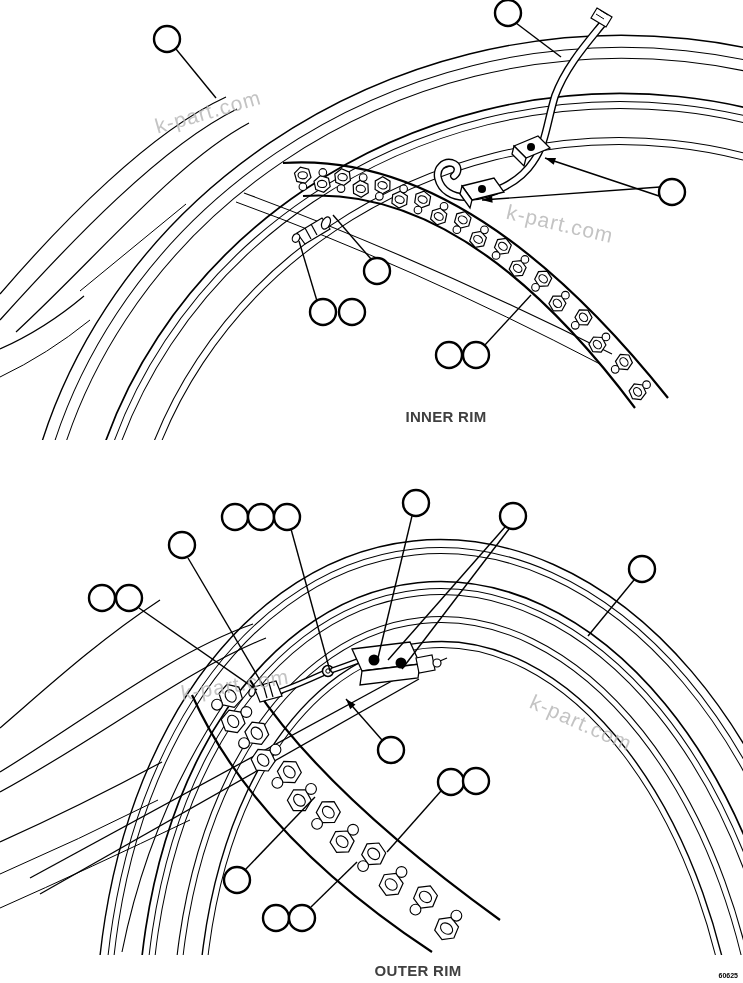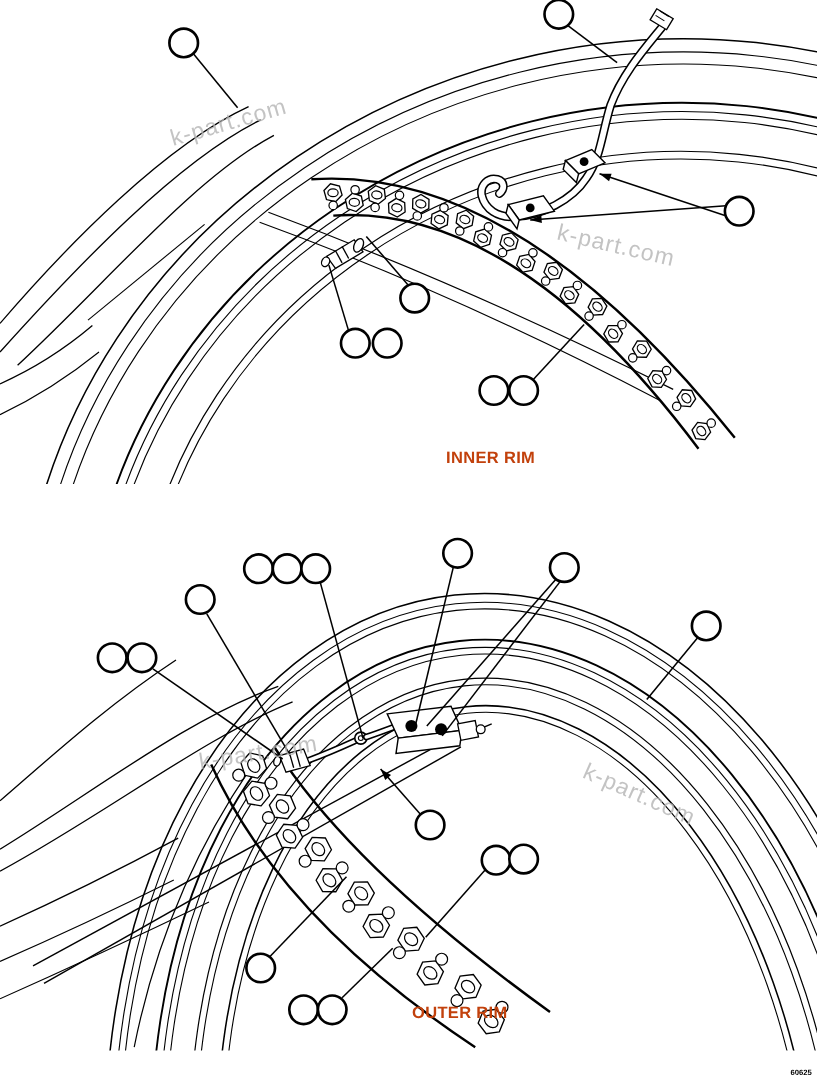--- a/index.html
+++ b/index.html
@@ -2,23 +2,23 @@
 <html><head>
 <meta charset="utf-8">
 <style>
   html,body{margin:0;padding:0;background:#fff;}
   .page{position:relative;width:743px;height:983px;background:#ffffff;overflow:hidden;
         font-family:"Liberation Sans",sans-serif;}
   svg.fig{position:absolute;left:0;overflow:hidden;}
   #fig1{top:0;}
   #fig2{top:440px;}
   .caption{position:absolute;transform:translateX(-50%);font-weight:bold;font-size:15px;
-           letter-spacing:.3px;color:#c2410c;white-space:nowrap;padding-left:12px;}
+           letter-spacing:.3px;color:#404040;white-space:nowrap;padding-left:12px;}
   #cap-inner{left:440px;top:408px;}
-  #cap-outer{left:412px;top:912px;text-align:right;}
+  #cap-outer{left:412px;top:962px;text-align:right;}
   .wm{position:absolute;color:#b5b5b5;opacity:.8;font-size:21px;letter-spacing:1px;
       white-space:nowrap;transform-origin:center center;pointer-events:none;}
   .footnote{position:absolute;right:5px;bottom:4px;font-size:7px;font-weight:bold;color:#000;}
 </style>
 </head>
 <body>
 
 <div class="page">
 
   <svg id="fig1" class="fig" width="743" height="440" viewBox="0 0 743 440">

